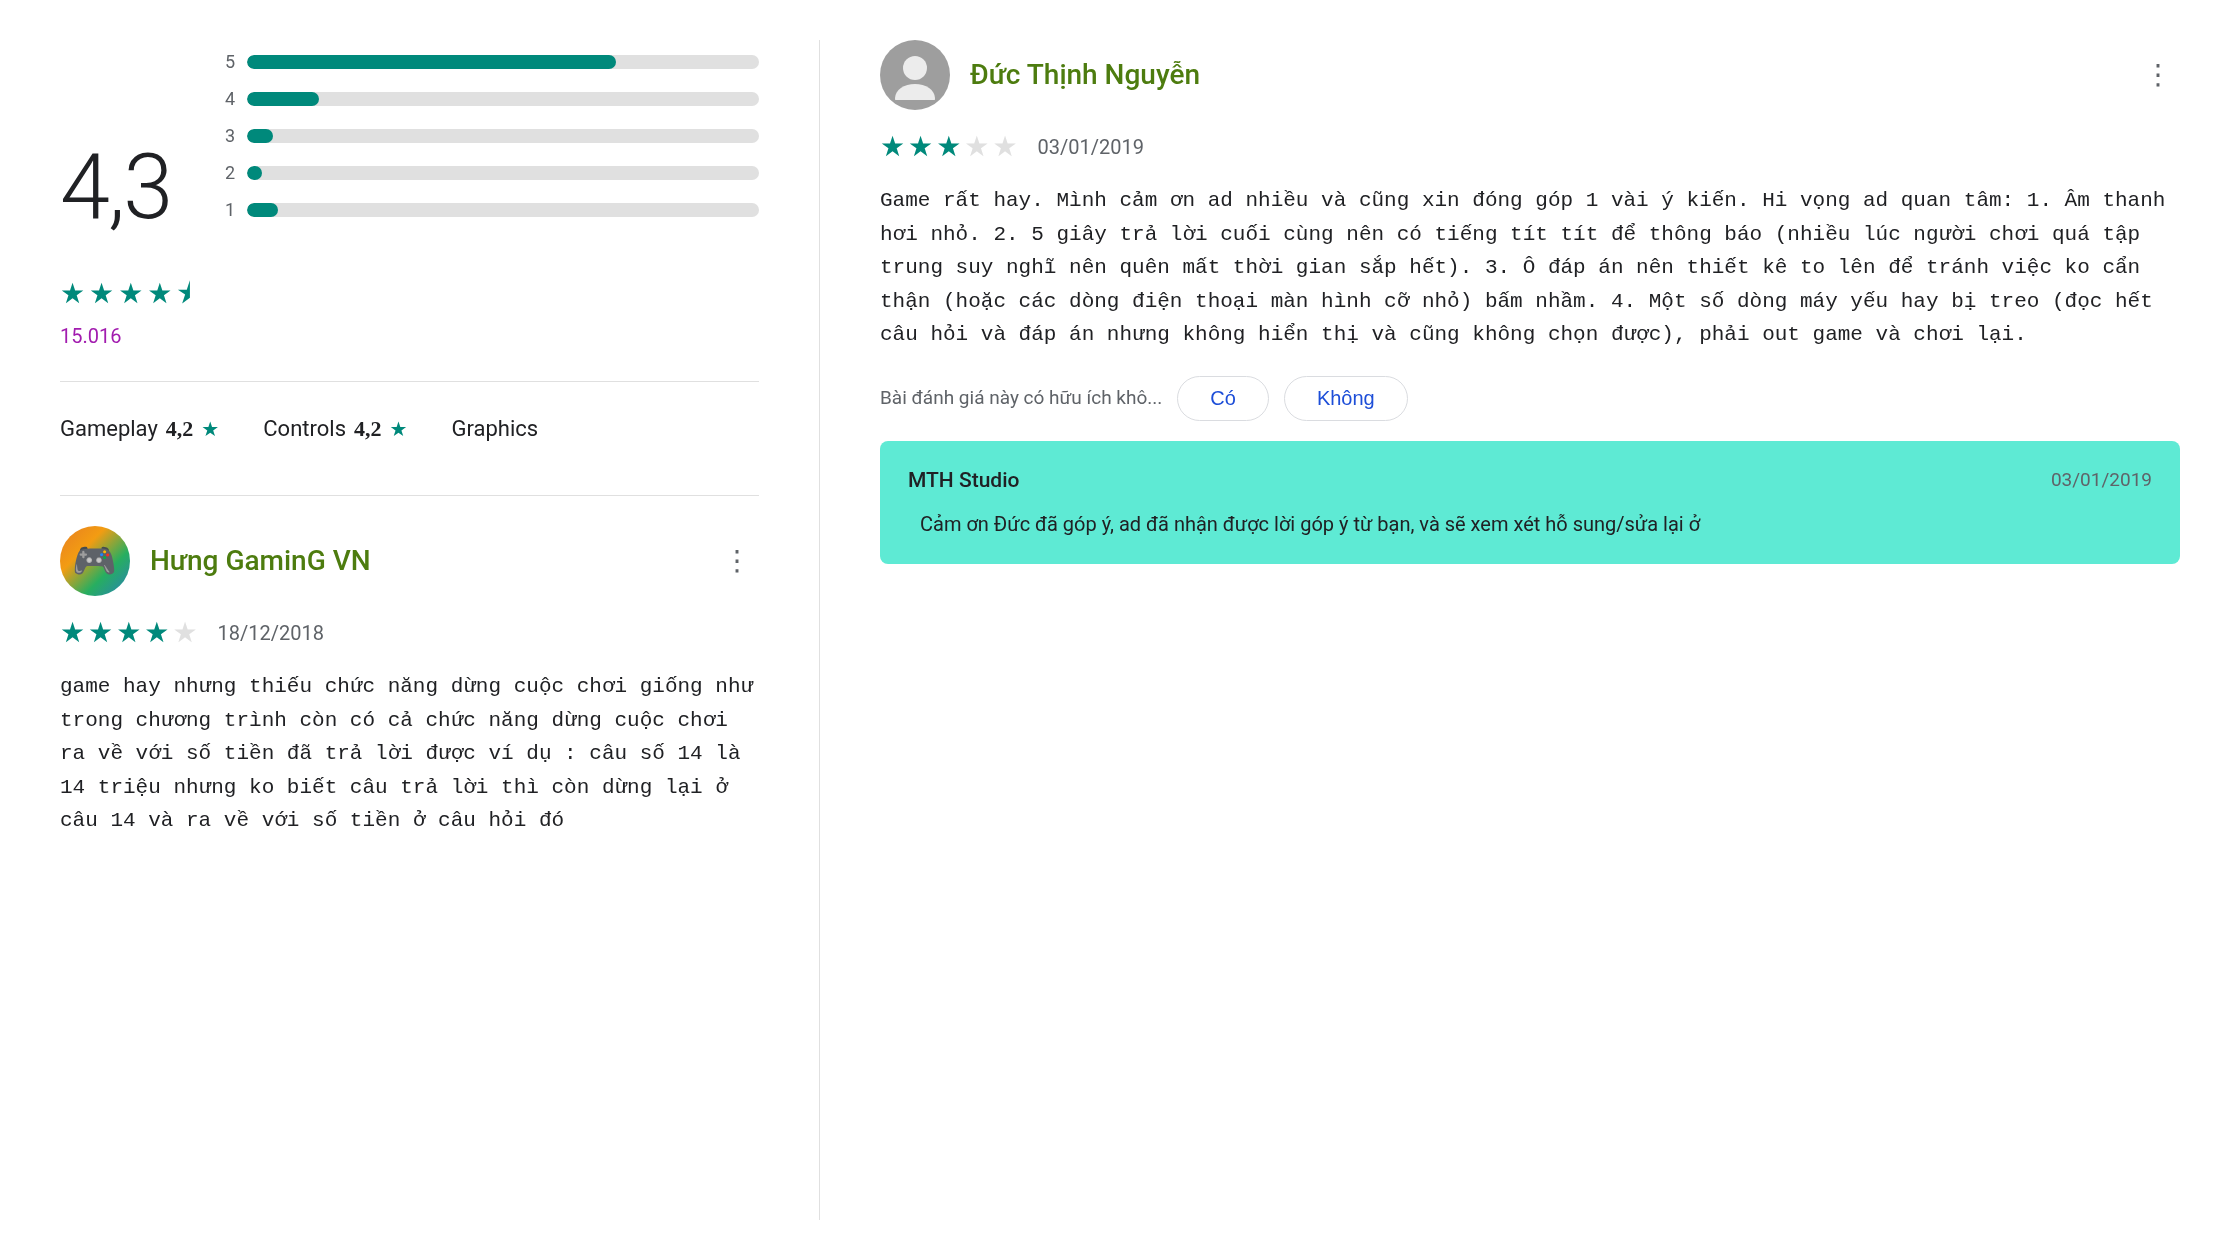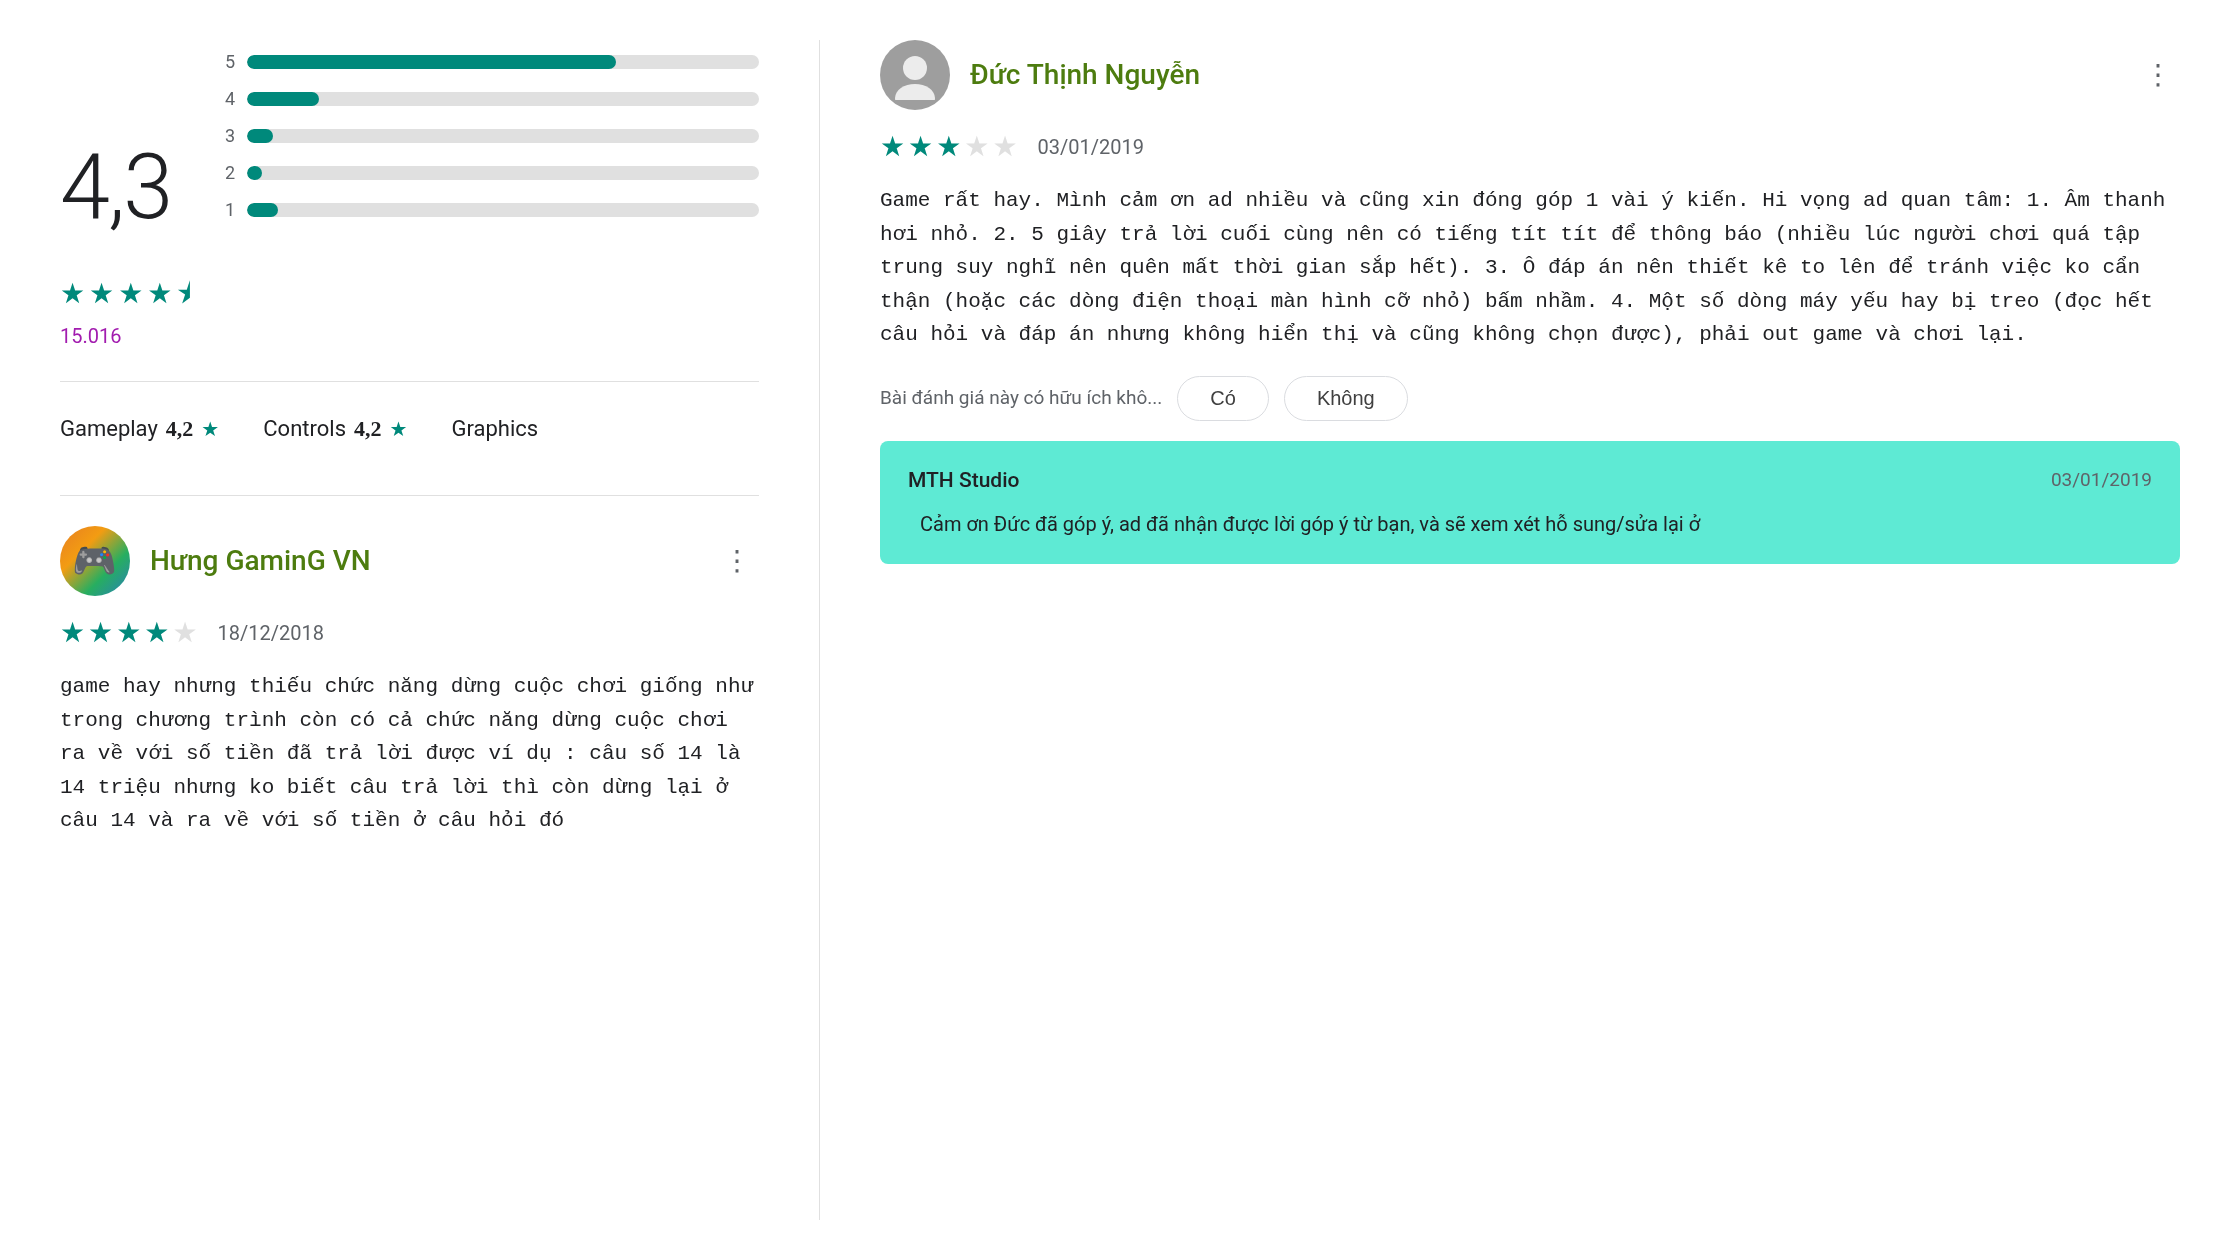--- a/index.html
+++ b/index.html
@@ -204,21 +204,21 @@
       font-size: 19px;
       color: #5f6368;
     }
     .helpful-btn {
       padding: 10px 32px;
       border: 1px solid #dadce0;
       border-radius: 30px;
       font-size: 20px;
       cursor: pointer;
       background: #fff;
-      color: #404040;
+      color: #1d4ed8;
     }
 
     
     .dev-reply {
       background: #5eead4;
       border-radius: 8px;
       padding: 24px 28px;
       margin-top: 20px;
     }
     .dev-reply-header {

